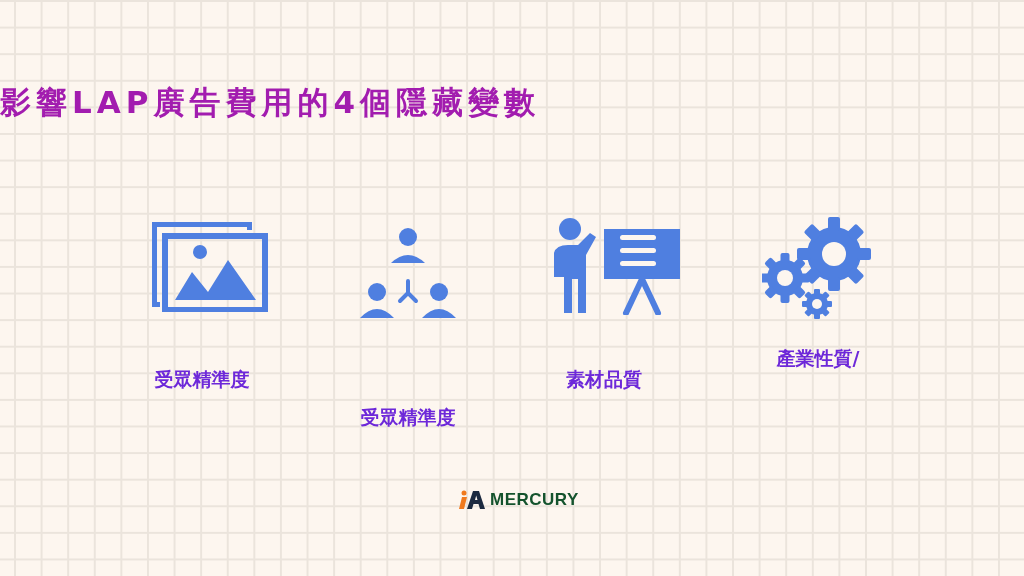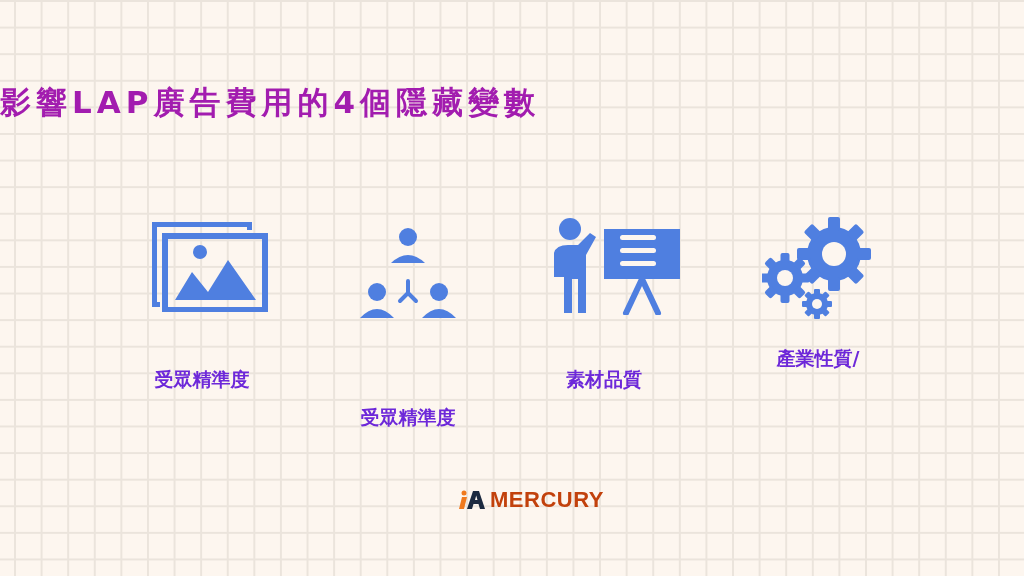--- a/index.html
+++ b/index.html
@@ -24,21 +24,21 @@
     position: absolute; width: 200px; text-align: center;
     font-size: 19px; font-weight: bold; color: #6d28d9; line-height: 27px;
   }
   .logo {
     position: absolute; left: 458px; top: 489px; height: 22px;
     display: flex; align-items: center; gap: 4px;
   }
   .logo-mark { width: 28px; height: 20px; }
   .logo-text {
     font-family: "Liberation Sans", sans-serif; font-weight: bold;
-    font-size: 22px; color: #c2410c; letter-spacing: 0.5px;
+    font-size: 17px; color: #14532d; letter-spacing: 0.5px;
   }
 </style>
 </head>
 <body>
 
 <div class="title">影響LAP廣告費用的4個隱藏變數</div>
 
 <div class="icon" style="left:150px;top:220px;width:118px;height:92px;">
   <svg viewBox="0 0 118 92">
     <path d="M2 2 H102 V10 H97 V7 H7 V82 H10 V87 H2 Z" fill="#4f7fe0"></path>

